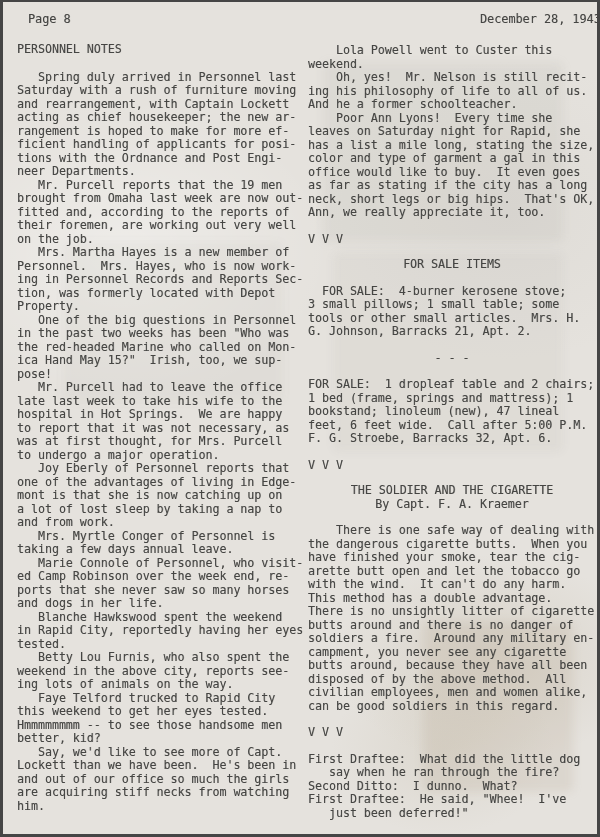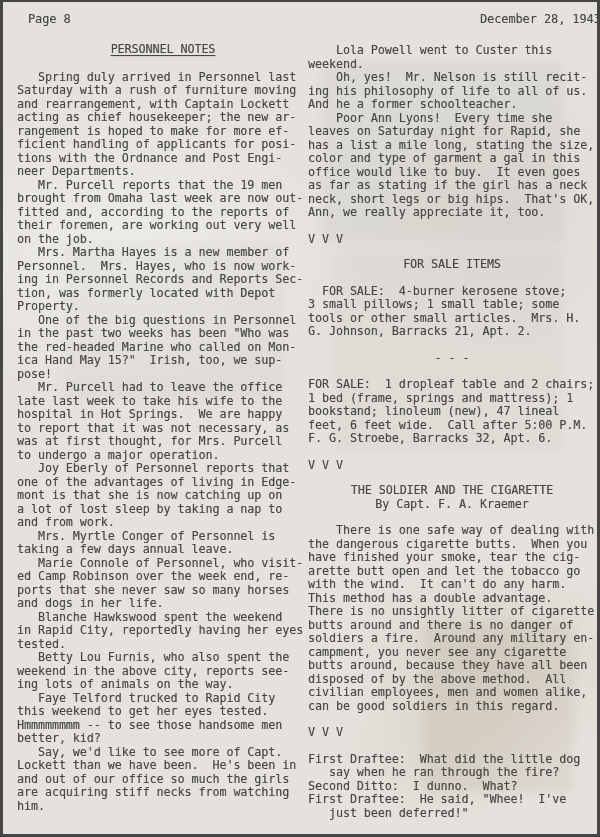--- a/index.html
+++ b/index.html
@@ -40,22 +40,21 @@
     white-space:pre;
     text-shadow:0.4px 0.3px 0.6px rgba(74,74,70,0.38);
   }
   .hdr-left{left:25px;}
   .hdr-center{left:0;right:0;text-align:center;}
   .hdr-right{left:477px;}
   .col{position:absolute;}
   .left-col{left:14px;top:41px;width:292px;}
   .right-col{left:305px;top:42px;width:288px;}
   .col-heading{
-    text-align:center;
-    text-decoration:underline;
+    text-align:left;
     text-underline-offset:2px;
     margin-bottom:14px;
   }
   .b-para{margin:13px 0;}
   .b-para:first-child{margin-top:0;}
   .b-sep{text-align:left;margin:12px 0;}
   .b-sep-small{text-align:center;margin:0;}
   .b-heading{text-align:center;margin:12px 0 0 0;}
   .b-sub{text-align:center;margin:0;}
 </style>
@@ -138,21 +137,21 @@
         <div class="tline">    Lola Powell went to Custer this</div>
         <div class="tline">weekend.</div>
         <div class="tline">    Oh, yes!  Mr. Nelson is still recit-</div>
         <div class="tline">ing his philosophy of life to all of us.</div>
         <div class="tline">And he a former schoolteacher.</div>
         <div class="tline">    Poor Ann Lyons!  Every time she</div>
         <div class="tline">leaves on Saturday night for Rapid, she</div>
         <div class="tline">has a list a mile long, stating the size,</div>
         <div class="tline">color and type of garment a gal in this</div>
         <div class="tline">office would like to buy.  It even goes</div>
-        <div class="tline">as far as stating if the girl has a neck</div>
+        <div class="tline">as far as stating if the city has a long</div>
         <div class="tline">neck, short legs or big hips.  That's OK,</div>
         <div class="tline">Ann, we really appreciate it, too.</div>
       </div>
       <div class="b-sep tline">V V V</div>
       <div class="b-heading tline">FOR SALE ITEMS</div>
       <div class="b-para">
         <div class="tline">  FOR SALE:  4-burner kerosene stove;</div>
         <div class="tline">3 small pillows; 1 small table; some</div>
         <div class="tline">tools or other small articles.  Mrs. H.</div>
         <div class="tline">G. Johnson, Barracks 21, Apt. 2.</div>

